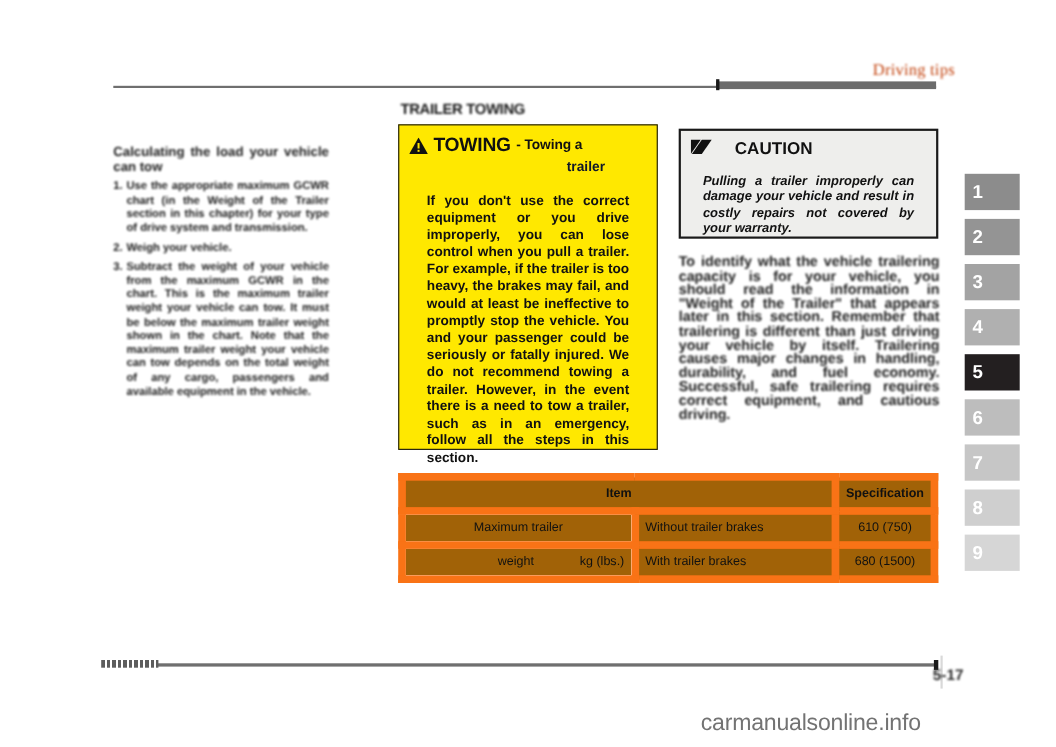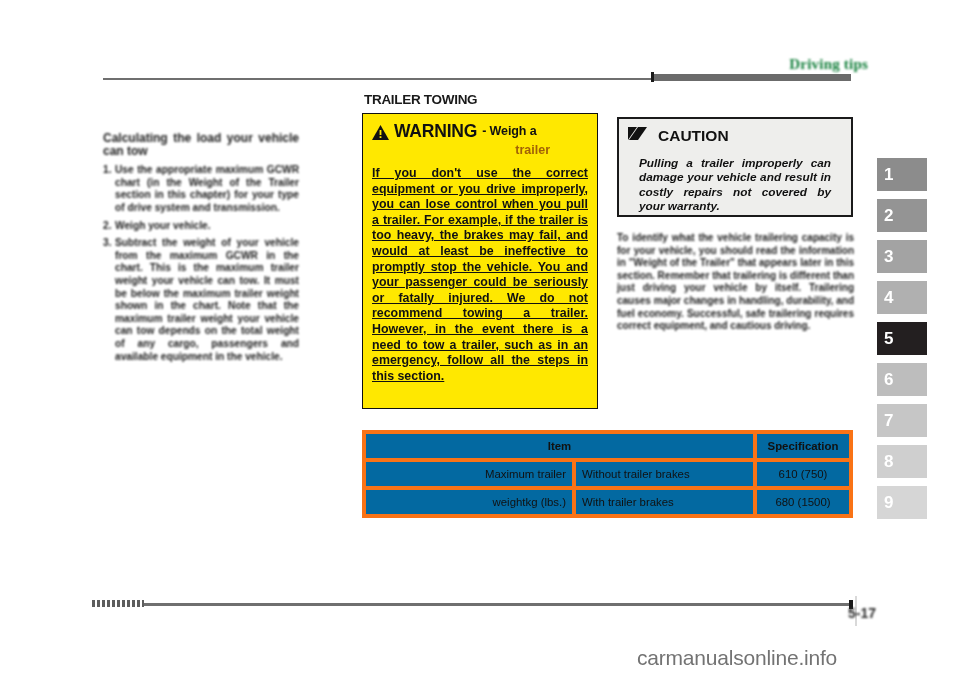--- a/index.html
+++ b/index.html
@@ -22,23 +22,23 @@
     height: 679px;
     background: #ffffff;
   }
 
   
   .header-title {
     position: absolute;
     right: 92px;
     top: 56px;
     font-family: "Liberation Serif", serif;
-    font-weight: bold;
+    font-weight: normal;
     font-size: 15px;
-    color: #15803d;
+    color: #c2410c;
     letter-spacing: .2px;
     filter: blur(0.9px);
     white-space: nowrap;
   }
   .header-rule-thin {
     position: absolute;
     left: 103px;
     top: 78px;
     width: 748px;
     height: 2px;
@@ -167,52 +167,52 @@
     font-size: 12.5px;
     font-weight: bold;
     color: #111111;
     line-height: 19px;
     letter-spacing: -0.1px;
   }
   .warning-sub2 {
     text-align: right;
     font-size: 12.5px;
     font-weight: bold;
-    color: #a16207;
+    color: #0f172a;
     line-height: 16px;
     padding-right: 38px;
     margin-top: -2px;
   }
   .warning-body {
     margin-top: 8px;
     font-size: 12.4px;
     line-height: 15.6px;
     font-weight: bold;
     color: #111111;
     text-align: justify;
     text-justify: inter-word;
   }
-  .warning-body p { margin: 0; text-decoration: underline; }
+  .warning-body p { margin: 16px; }
 
   
   .caution-box {
     position: absolute;
     left: 617px;
     top: 117px;
     width: 236px;
     height: 100px;
     background: #eeeeec;
     border: 2px solid #1a1a1a;
     box-sizing: border-box;
     padding: 7px 9px;
   }
   .caution-head {
     display: flex;
     align-items: center;
-    gap: 10px;
+    gap: 20px;
   }
   .caution-word {
     font-size: 15.5px;
     font-weight: bold;
     color: #111111;
     letter-spacing: 0px;
   }
   .caution-body {
     margin-top: 5px;
     font-size: 11.8px;
@@ -222,54 +222,54 @@
     color: #111111;
     text-align: justify;
   }
   .caution-body p { margin: 11px; }
 
   .col-right {
     position: absolute;
     left: 617px;
     top: 232px;
     width: 237px;
-    font-size: 10px;
+    font-size: 13px;
     line-height: 12.6px;
     color: #1c1c1c;
     font-weight: bold;
     filter: blur(0.95px);
     text-align: justify;
   }
   .col-right p { margin: 0; }
 
   
   .spec-table {
     position: absolute;
     left: 362px;
     top: 430px;
     width: 491px;
     border-collapse: collapse;
     font-size: 11.4px;
     color: #111111;
   }
   .spec-table td, .spec-table th {
-    border: 4px solid #f97316;
+    border: 7px solid #f97316;
     padding: 3px 6px;
     height: 18px;
     font-weight: normal;
-    background: #0369a1;
+    background: #a16207;
   }
   .spec-table th {
     text-align: center;
     font-weight: bold;
   }
   .cell-center { text-align: center; }
   .cell-left { text-align: left; }
   .cell-split {
-    text-align: right;
+    text-align: center;
     position: relative;
   }
   .cell-split .right-unit {
     float: right;
   }
 
   
   .footer-rule {
     position: absolute;
     left: 103px;
@@ -357,22 +357,22 @@
 
   <div class="warning-box">
     <div class="warning-head">
       <span class="warn-tri">
         <svg width="17" height="15" viewBox="0 0 17 15">
           <polygon points="8.5,0 17,15 0,15" fill="#111111"></polygon>
           <rect x="7.6" y="5" width="1.8" height="5" fill="#ffe800"></rect>
           <rect x="7.6" y="11.2" width="1.8" height="1.8" fill="#ffe800"></rect>
         </svg>
       </span>
-      <span class="warning-word">WARNING</span>
-      <span class="warning-sub">- Weigh a</span>
+      <span class="warning-word">TOWING</span>
+      <span class="warning-sub">- Towing a</span>
     </div>
     <div class="warning-sub2">trailer</div>
     <div class="warning-body">
       <p>If you don't use the correct equipment or you drive improperly, you can lose control when you pull a trailer. For example, if the trailer is too heavy, the brakes may fail, and would at least be ineffective to promptly stop the vehicle. You and your passenger could be seriously or fatally injured. We do not recommend towing a trailer. However, in the event there is a need to tow a trailer, such as in an emergency, follow all the steps in this section.</p>
     </div>
   </div>
 
   <div class="caution-box">
     <div class="caution-head">
       <span>

